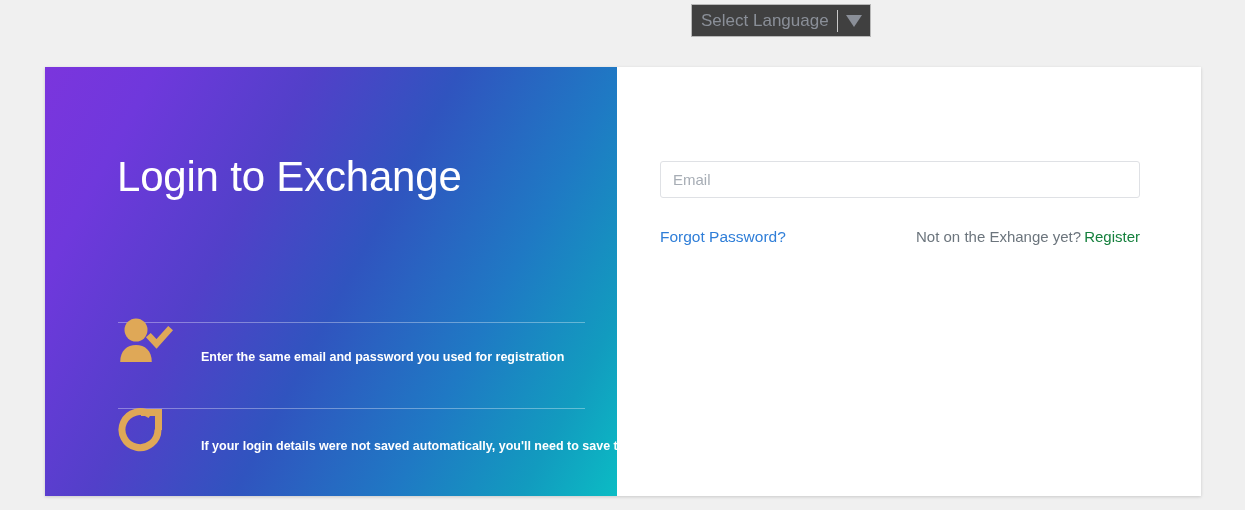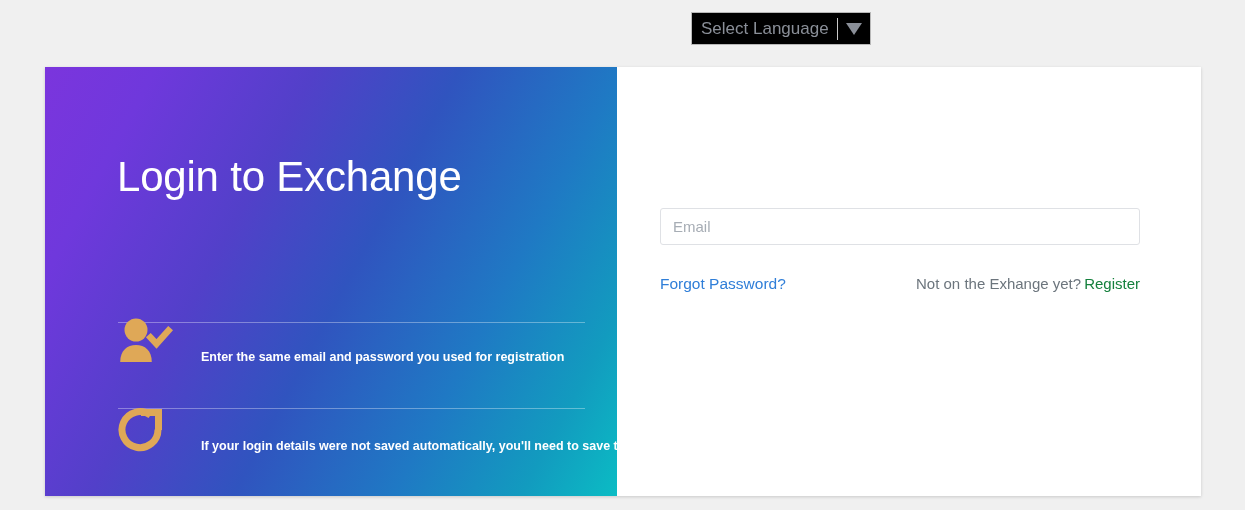--- a/index.html
+++ b/index.html
@@ -19,24 +19,24 @@
   .lang-bar {
     position: absolute;
     top: 0;
     left: 0;
     width: 1245px;
     height: 44px;
   }
   .lang-select {
     position: absolute;
     left: 691px;
-    top: 12px;
+    top: 4px;
     width: 180px;
     height: 33px;
-    background: #000000;
+    background: #404040;
     border: 1px solid #b8b8b8;
     box-sizing: border-box;
     display: flex;
     align-items: center;
     cursor: pointer;
   }
   .lang-label {
     flex: 1;
     padding-left: 9px;
     font-size: 17px;
@@ -158,21 +158,20 @@
     position: relative;
     width: 480px;
     height: 37px;
     border: 1px solid #dfe1e5;
     border-radius: 3px;
     box-sizing: border-box;
     display: flex;
     align-items: center;
     background: #fff;
     margin-bottom: 17px;
-    margin-top: 47px;
   }
   .field input {
     border: none;
     outline: none;
     background: transparent;
     width: 100%;
     height: 100%;
     padding: 0 40px 0 12px;
     font-size: 15px;
     color: #333;

